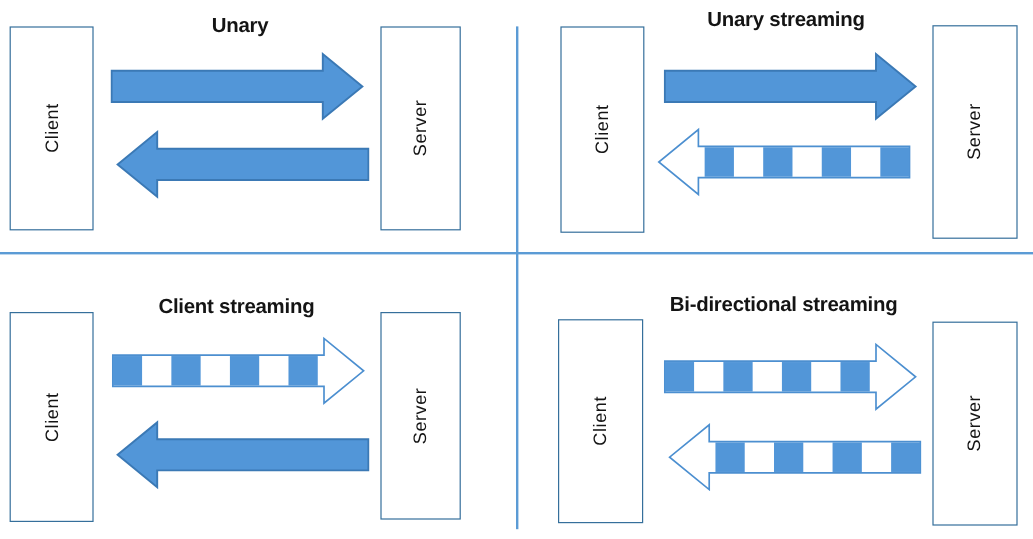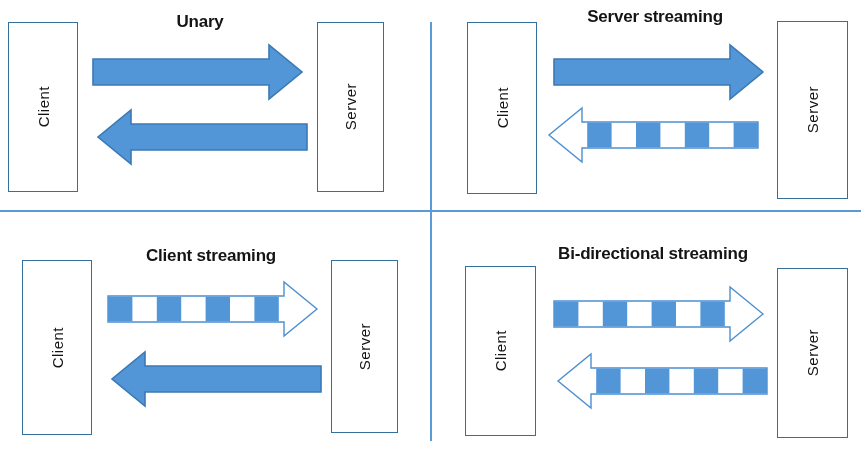--- a/index.html
+++ b/index.html
@@ -2,21 +2,21 @@
 <html><head>
 <meta charset="utf-8">
 <style>
   html,body{margin:0;padding:0;background:#ffffff;}
   body{font-family:"Liberation Sans", sans-serif; -webkit-font-smoothing:antialiased;}
   #stage{position:relative;width:861px;height:449px;background:#ffffff;overflow:hidden;}
 
   .quadrant{position:absolute;padding-left:28px;}
   .q1{left:0;top:0;width:431px;height:210px;}
   .q2{left:431px;top:0;width:430px;height:210px;}
-  .q3{left:0;top:210px;width:433px;height:239px;margin-left:14px;}
+  .q3{left:0;top:210px;width:433px;height:239px;}
   .q4{left:431px;top:210px;width:430px;height:245px;}
 
   .title{position:absolute;margin:0;font-size:17px;font-weight:600;color:#141414;
          text-align:center;width:240px;white-space:nowrap;letter-spacing:-0.2px;}
   .q1 .title{left:80px;top:12px;}
   .q2 .title{left:104px;top:7px;}
   .q3 .title{left:77px;top:36px;}
   .q4 .title{left:102px;top:34px;}
 
   .box{position:absolute;background:#ffffff;border:1.5px solid #356F9B;
@@ -61,21 +61,21 @@
           </g>
         </svg></div>
     <div class="arrow arr-bot a1"><svg viewBox="0 0 212 58" width="212" height="58">
           <g transform="translate(212 0) scale(-1 1)">
             <polygon points="1,16 177,16 177,2 210,29 177,56 177,42 1,42" stroke-linejoin="miter" fill="#5296D8" stroke="#3B79B5" stroke-width="1.6"></polygon>
           </g>
         </svg></div>
   </section>
 
   <section class="quadrant q2">
-    <h2 class="title" style="color: rgb(20, 20, 20);">Server streaming</h2>
+    <h2 class="title" style="color: rgb(20, 20, 20);">Unary streaming</h2>
     <div class="box client" style="border-color: rgb(53, 111, 155);">
       <span class="vtext" style="color: rgb(20, 20, 20);">Client</span>
     </div>
     <div class="box server" style="border-color: rgb(53, 111, 155);">
       <span class="vtext" style="color: rgb(20, 20, 20);">Server</span>
     </div>
     <div class="arrow arr-top a2"><svg viewBox="0 0 212 58" width="212" height="58">
           <g>
             <polygon points="1,16 177,16 177,2 210,29 177,56 177,42 1,42" stroke-linejoin="miter" fill="#5296D8" stroke="#3B79B5" stroke-width="1.6"></polygon>
           </g>

